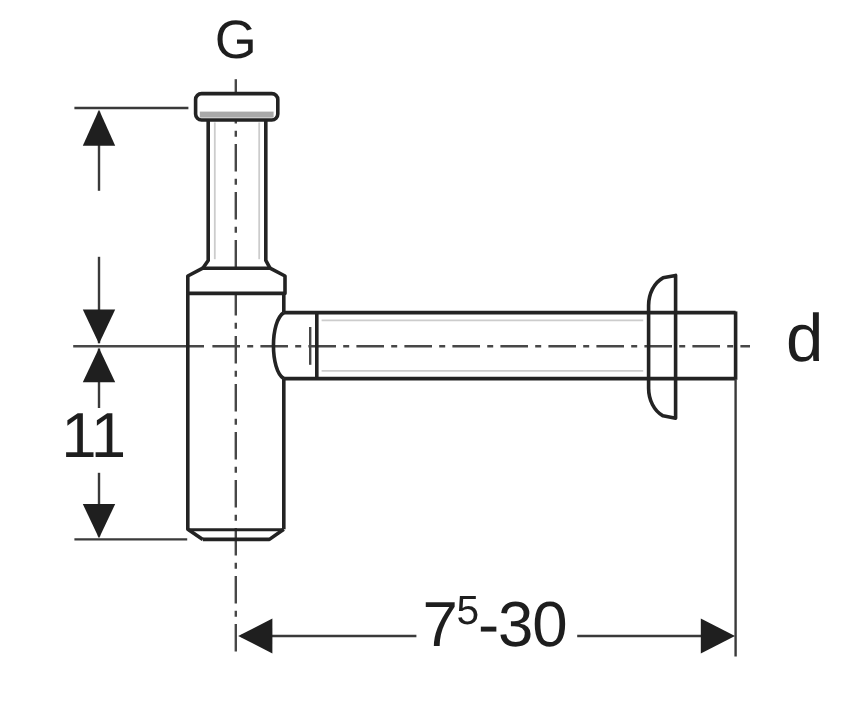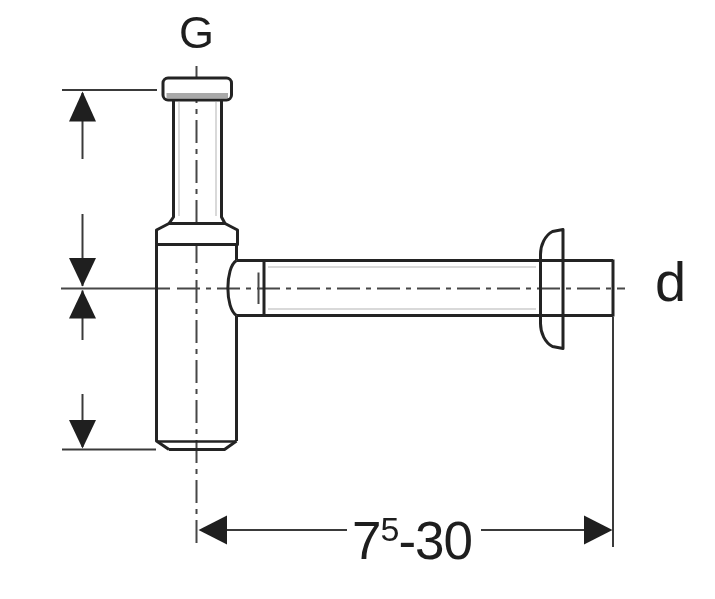--- a/index.html
+++ b/index.html
@@ -14,21 +14,21 @@
   .label{
     position:absolute;
     line-height:1;
     color:#1e1e1e;
     white-space:nowrap;
     letter-spacing:-1px;
   }
   .label-g   {left:179px; top:10px;  font-size:45px;}
   .label-622 {left:29px;  top:156px; font-size:53px;}
   .label-11  {left:51px;  top:337px; font-size:53px;}
-  .label-750 {left:352px; top:512px; font-size:53px;text-align:right;}
+  .label-750 {left:352px; top:492px; font-size:53px;text-align:right;}
   .label-d   {left:655px; top:254px; font-size:56px;}
   .sup{font-size:34px; vertical-align:18px;}
 </style>
 </head>
 <body>
 
 <div class="stage">
 
   <svg width="715" height="599" viewBox="0 0 715 599">
 
@@ -94,17 +94,18 @@
       <path d="M201,530 H347"></path>
       <path d="M481,530 H585"></path>
       <polygon points="198.5,530 227,515.5 227,544.5" fill="#1f1f1f" stroke="none"></polygon>
       <polygon points="612.5,530 584,515.5 584,544.5" fill="#1f1f1f" stroke="none"></polygon>
     </g>
   </svg>
 
   <div class="label label-g">G</div>
 
 
+  <div class="label label-11">11</div>
 
   <div class="label label-750"><span>7</span><span class="sup">5</span><span>-30</span></div>
 
   <div class="label label-d">d</div>
 </div>
 
 </body></html>

